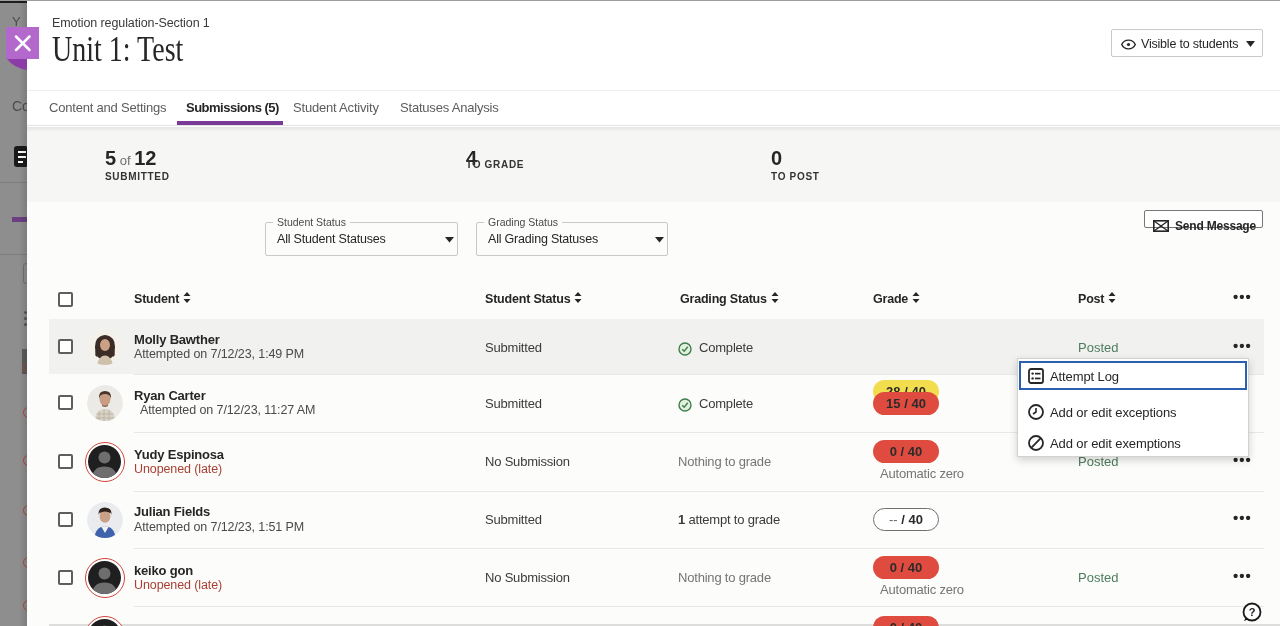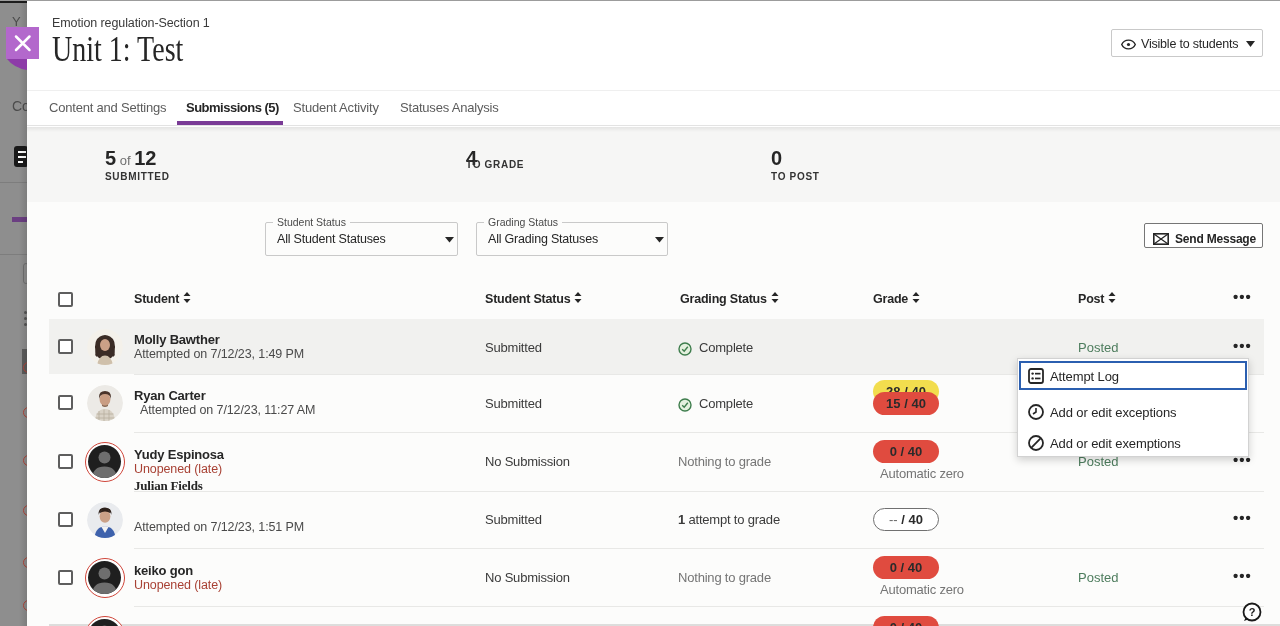--- a/index.html
+++ b/index.html
@@ -29,21 +29,21 @@
   .bignum { font-size:20px; font-weight:bold; color:#262626; }
   .statlabel { font-size:10px; font-weight:bold; color:#333; letter-spacing:0.7px; }
 
   #content { left:0; top:202px; width:1253px; height:424px; background:#fcfcfb; }
 
   
   #searchbox { left:25px; top:228px; width:200px; height:28px; background:#fff; border:1px solid #c9c9c9; border-radius:2px; }
   .fieldset { position:absolute; border:1px solid #c9c9c9; border-radius:2px; height:34px; }
   .legend { position:absolute; font-size:10.5px; color:#4a4a4a; background:transparent; padding:0 4px; white-space:nowrap; }
   .fieldval { position:absolute; font-size:12.5px; letter-spacing:-0.2px; color:#262626; white-space:nowrap; }
-  #sendbtn { left:1117px; top:223px; width:119px; height:25px; border:1px solid #767676; border-radius:2px; background:#fff; }
+  #sendbtn { left:1117px; top:210px; width:119px; height:18px; border:1px solid #767676; border-radius:2px; background:#fff; }
 
   
   .hdr { position:absolute; font-size:12.5px; font-weight:bold; letter-spacing:-0.2px; color:#262626; white-space:nowrap; }
   .hdr svg, .sort { margin-left:4px; }
   .cb { position:absolute; width:15px; height:15px; border:2px solid #5e5e5e; border-radius:2px; background:#fff; }
   .row { position:absolute; left:22px; width:1215px; background:#fff; }
   .sep { position:absolute; left:107px; width:1130px; height:1px; background:#e8e8e6; }
   .name { position:absolute; font-size:13px; font-weight:bold; letter-spacing:-0.2px; color:#262626; white-space:nowrap; }
   .sub { position:absolute; font-size:12.5px; letter-spacing:-0.1px; color:#4a4a4a; white-space:nowrap; }
   .late { color:#a84134; }
@@ -251,21 +251,21 @@
     <div class="av" style="top:502px;">
         <svg width="36" height="36" viewBox="0 0 36 36">
       <circle cx="18" cy="18" r="18" fill="#e9ebee"></circle>
       <ellipse cx="18" cy="14.5" rx="5.4" ry="6.2" fill="#caa188"></ellipse>
       <path d="M11.5 13 Q11 5.5 18 5.5 Q25 5.5 24.5 13 L24 11 Q22 8 18 8 Q14 8 12 11 Z" fill="#2e211b"></path>
       <path d="M12 11.5 Q13 7.5 18 7.5 Q23 7.5 24 11.5 Q21 9.5 18 9.5 Q15 9.5 12 11.5 Z" fill="#2e211b"></path>
       <path d="M7.5 36 Q8.5 24.5 18 24.5 Q27.5 24.5 28.5 36 Z" fill="#3e62ac"></path>
       <path d="M14.5 25 L18 31 L21.5 25 Q18 23.5 14.5 25 Z" fill="#f2f2f2"></path>
     </svg>
       </div>
-    <div class="name" style="left:107px; top:478px;font-family:Liberation Serif, serif;">Julian Fields</div>
+    <div class="name" style="left:107px; top:504px;">Julian Fields</div>
     <div class="sub" style="left:107px; top:520px;">Attempted on 7/12/23, 1:51 PM</div>
     <div class="status" style="left:458px; top:512px;">Submitted</div>
     <div class="status" style="left:651px; top:512px;"><b>1</b> attempt to grade</div>
     <div class="pill" style="top:508px; background:#fff; border:1px solid #707070; line-height:21px;"><span style="color:#666; font-weight:normal;">--</span>&nbsp;/&nbsp;40</div>
     <div class="dots" style="top:509px;">•••</div>
 
     <div class="cb" style="left:31px; top:570px;"></div>
     <div class="avring" style="top:558px;">
         <div class="inner"><svg width="33" height="33" viewBox="0 0 33 33">
             <circle cx="16.5" cy="12.5" r="6" fill="#6e6e6e"></circle>

